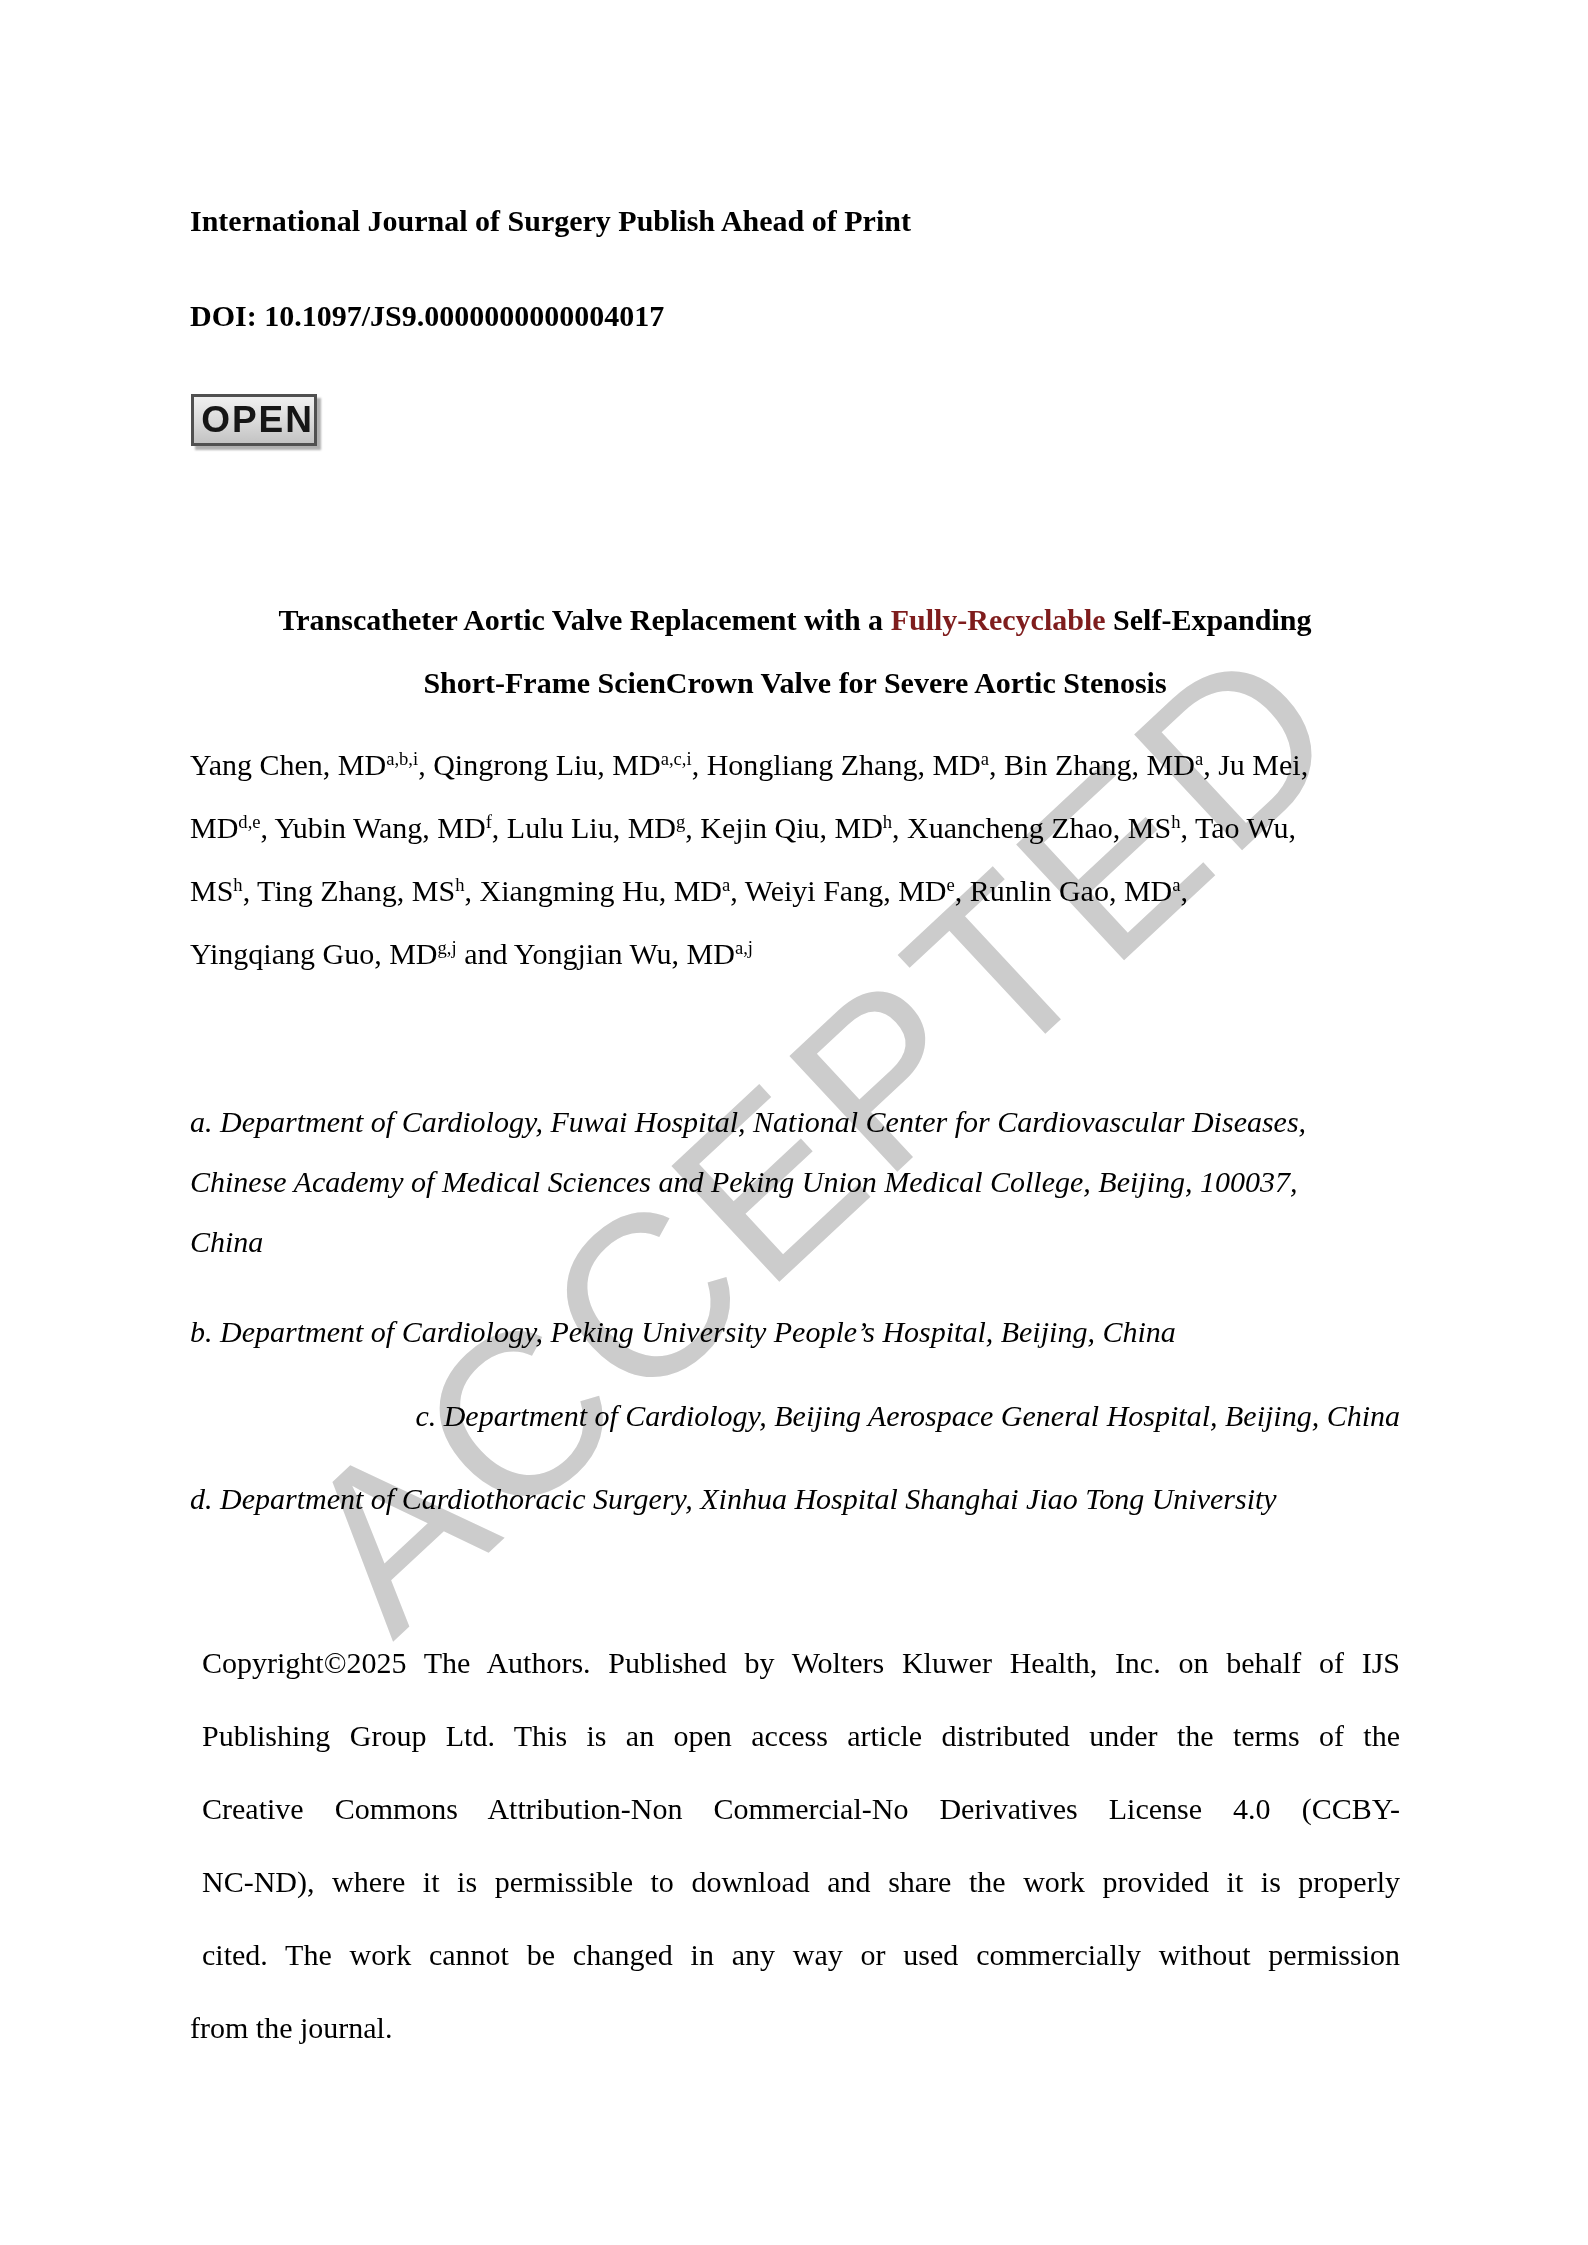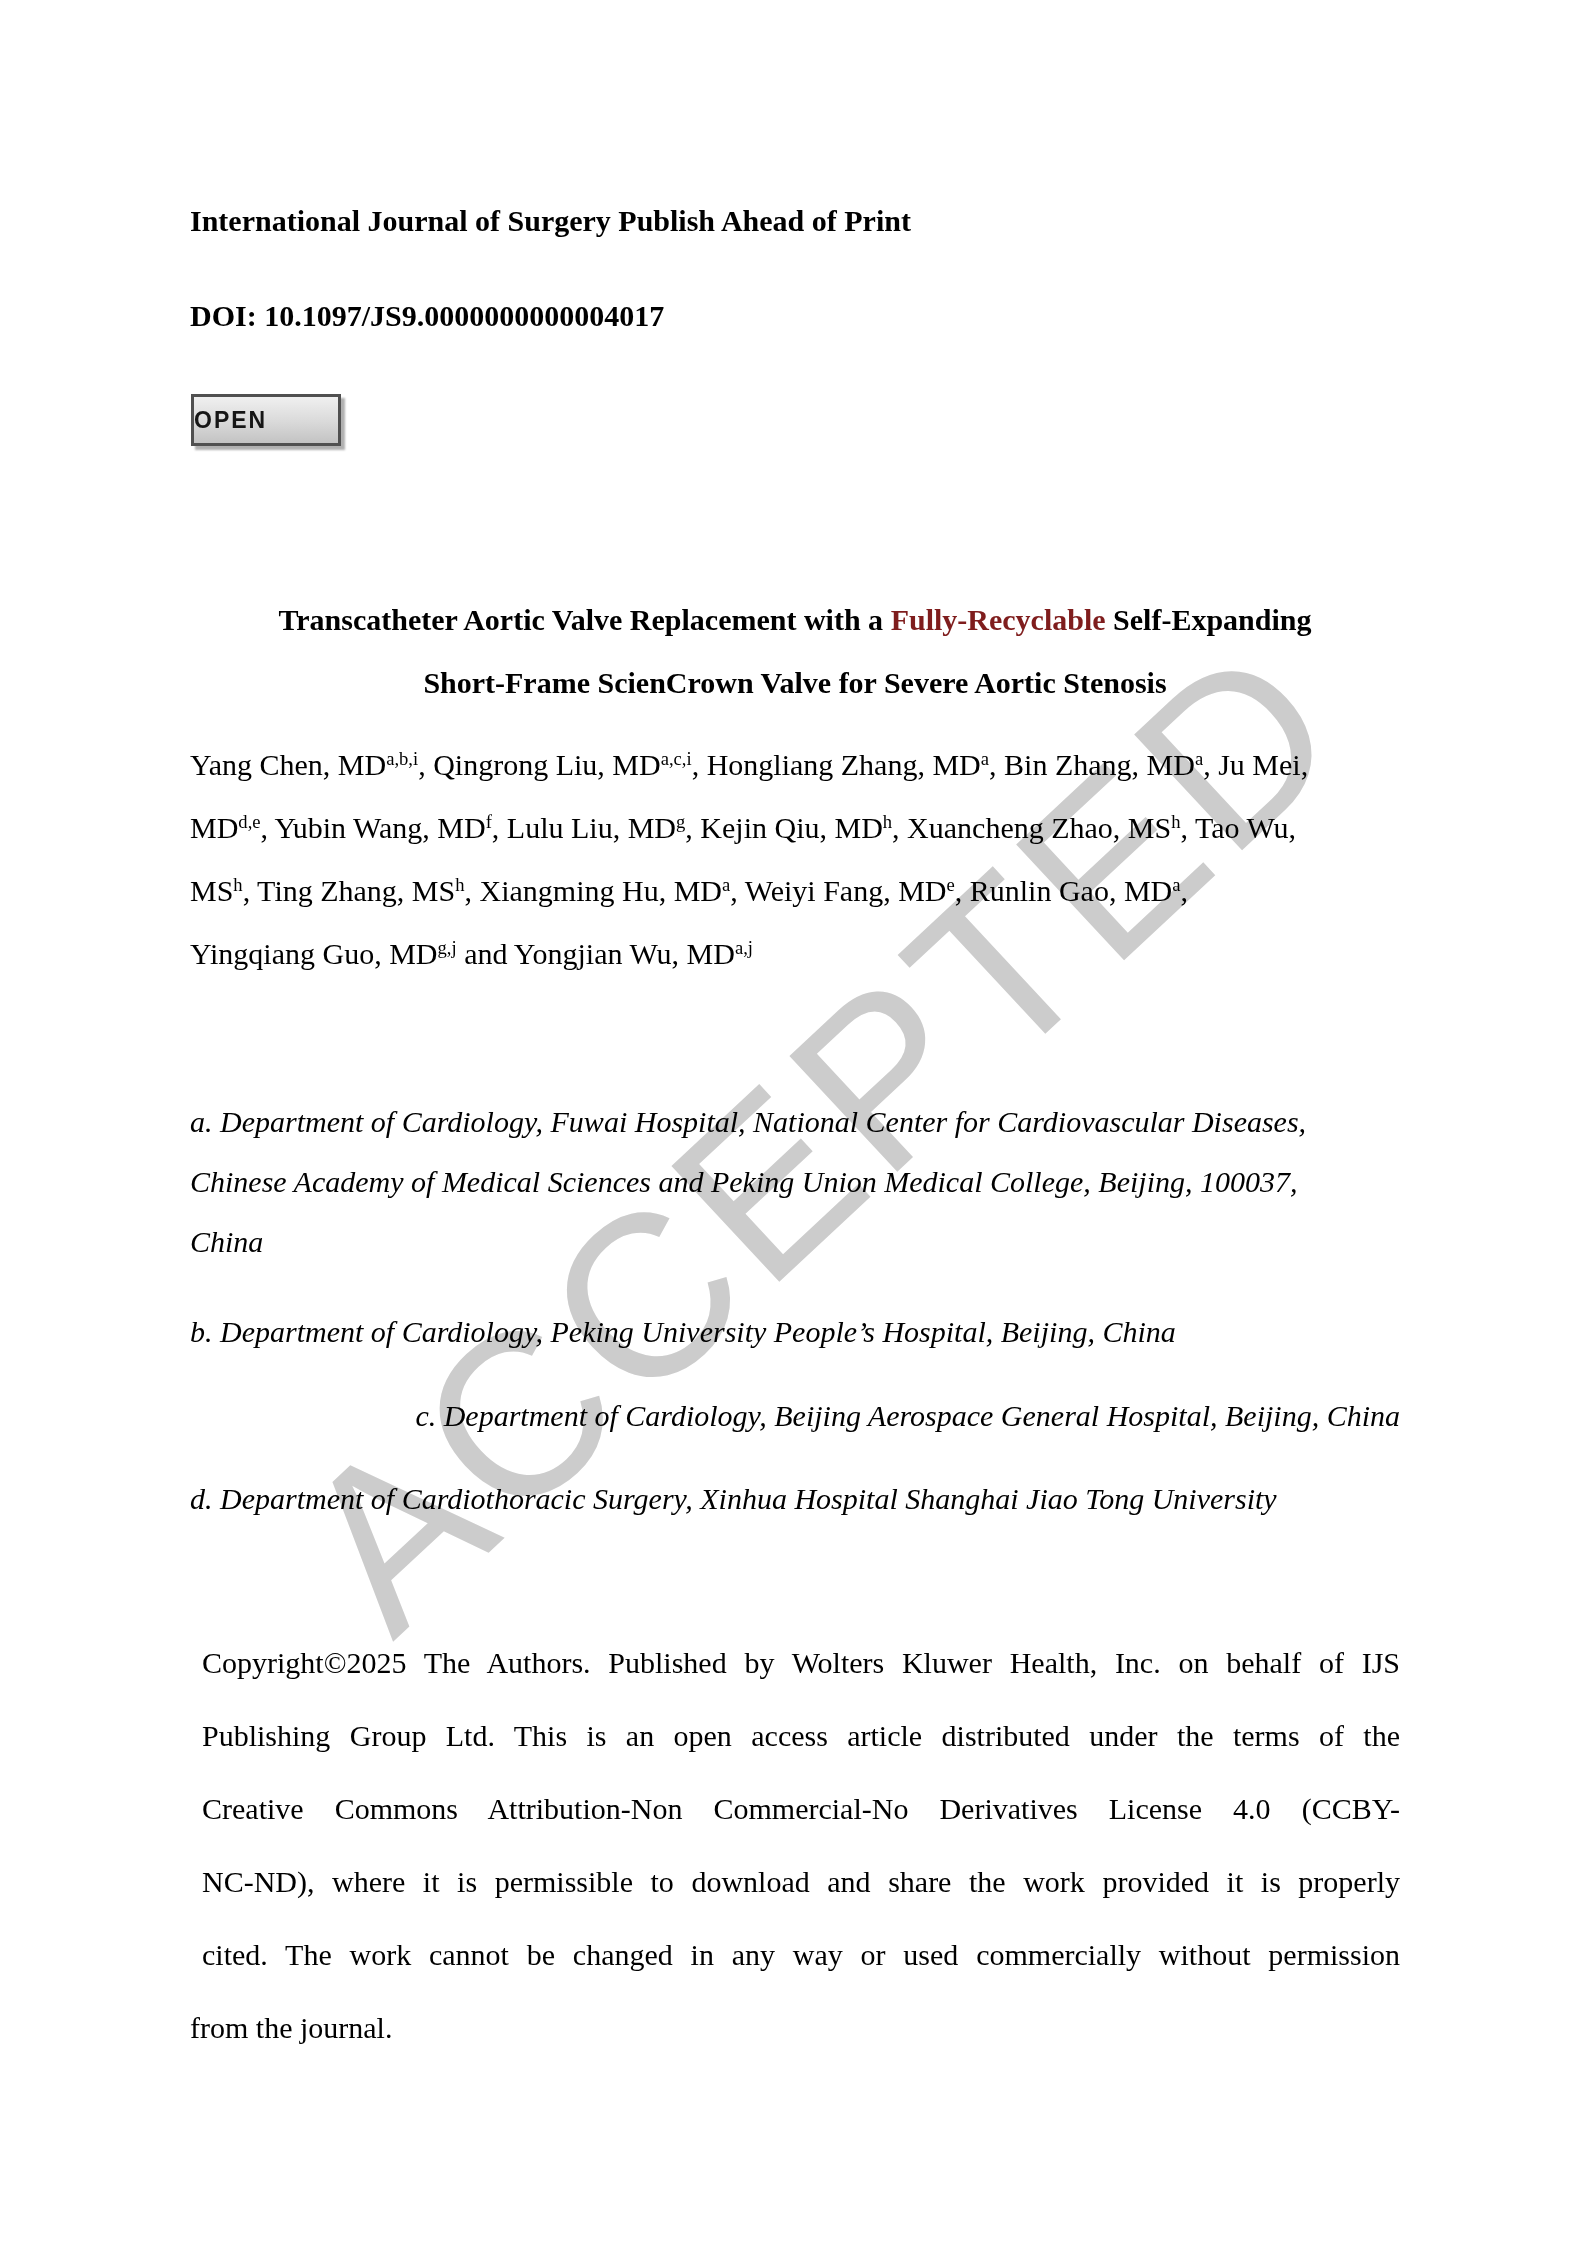--- a/index.html
+++ b/index.html
@@ -43,31 +43,31 @@
   .doi-line {
     top: 297px;
     font-size: 30px;
     font-weight: bold;
     line-height: 38px;
     white-space: nowrap;
   }
   .open-badge {
     top: 394px;
     left: 191px;
-    width: 150px;
+    width: 126px;
     height: 52px;
     box-sizing: border-box;
     border: 3px solid #505050;
     background: linear-gradient(180deg, #f0f0f0 0%, #d9d9d9 55%, #c3c3c3 100%);
     box-shadow: 4px 4px 2px #b0b0b0;
     display: flex;
     align-items: center;
-    justify-content: flex-start;
+    justify-content: flex-end;
     font-family: "Liberation Sans", sans-serif;
-    font-size: 23px;
+    font-size: 37px;
     font-weight: bold;
     letter-spacing: 2px;
     color: #161616;
   }
   .title-block {
     top: 588px;
     text-align: center;
     font-size: 30px;
     font-weight: bold;
     line-height: 63px;

